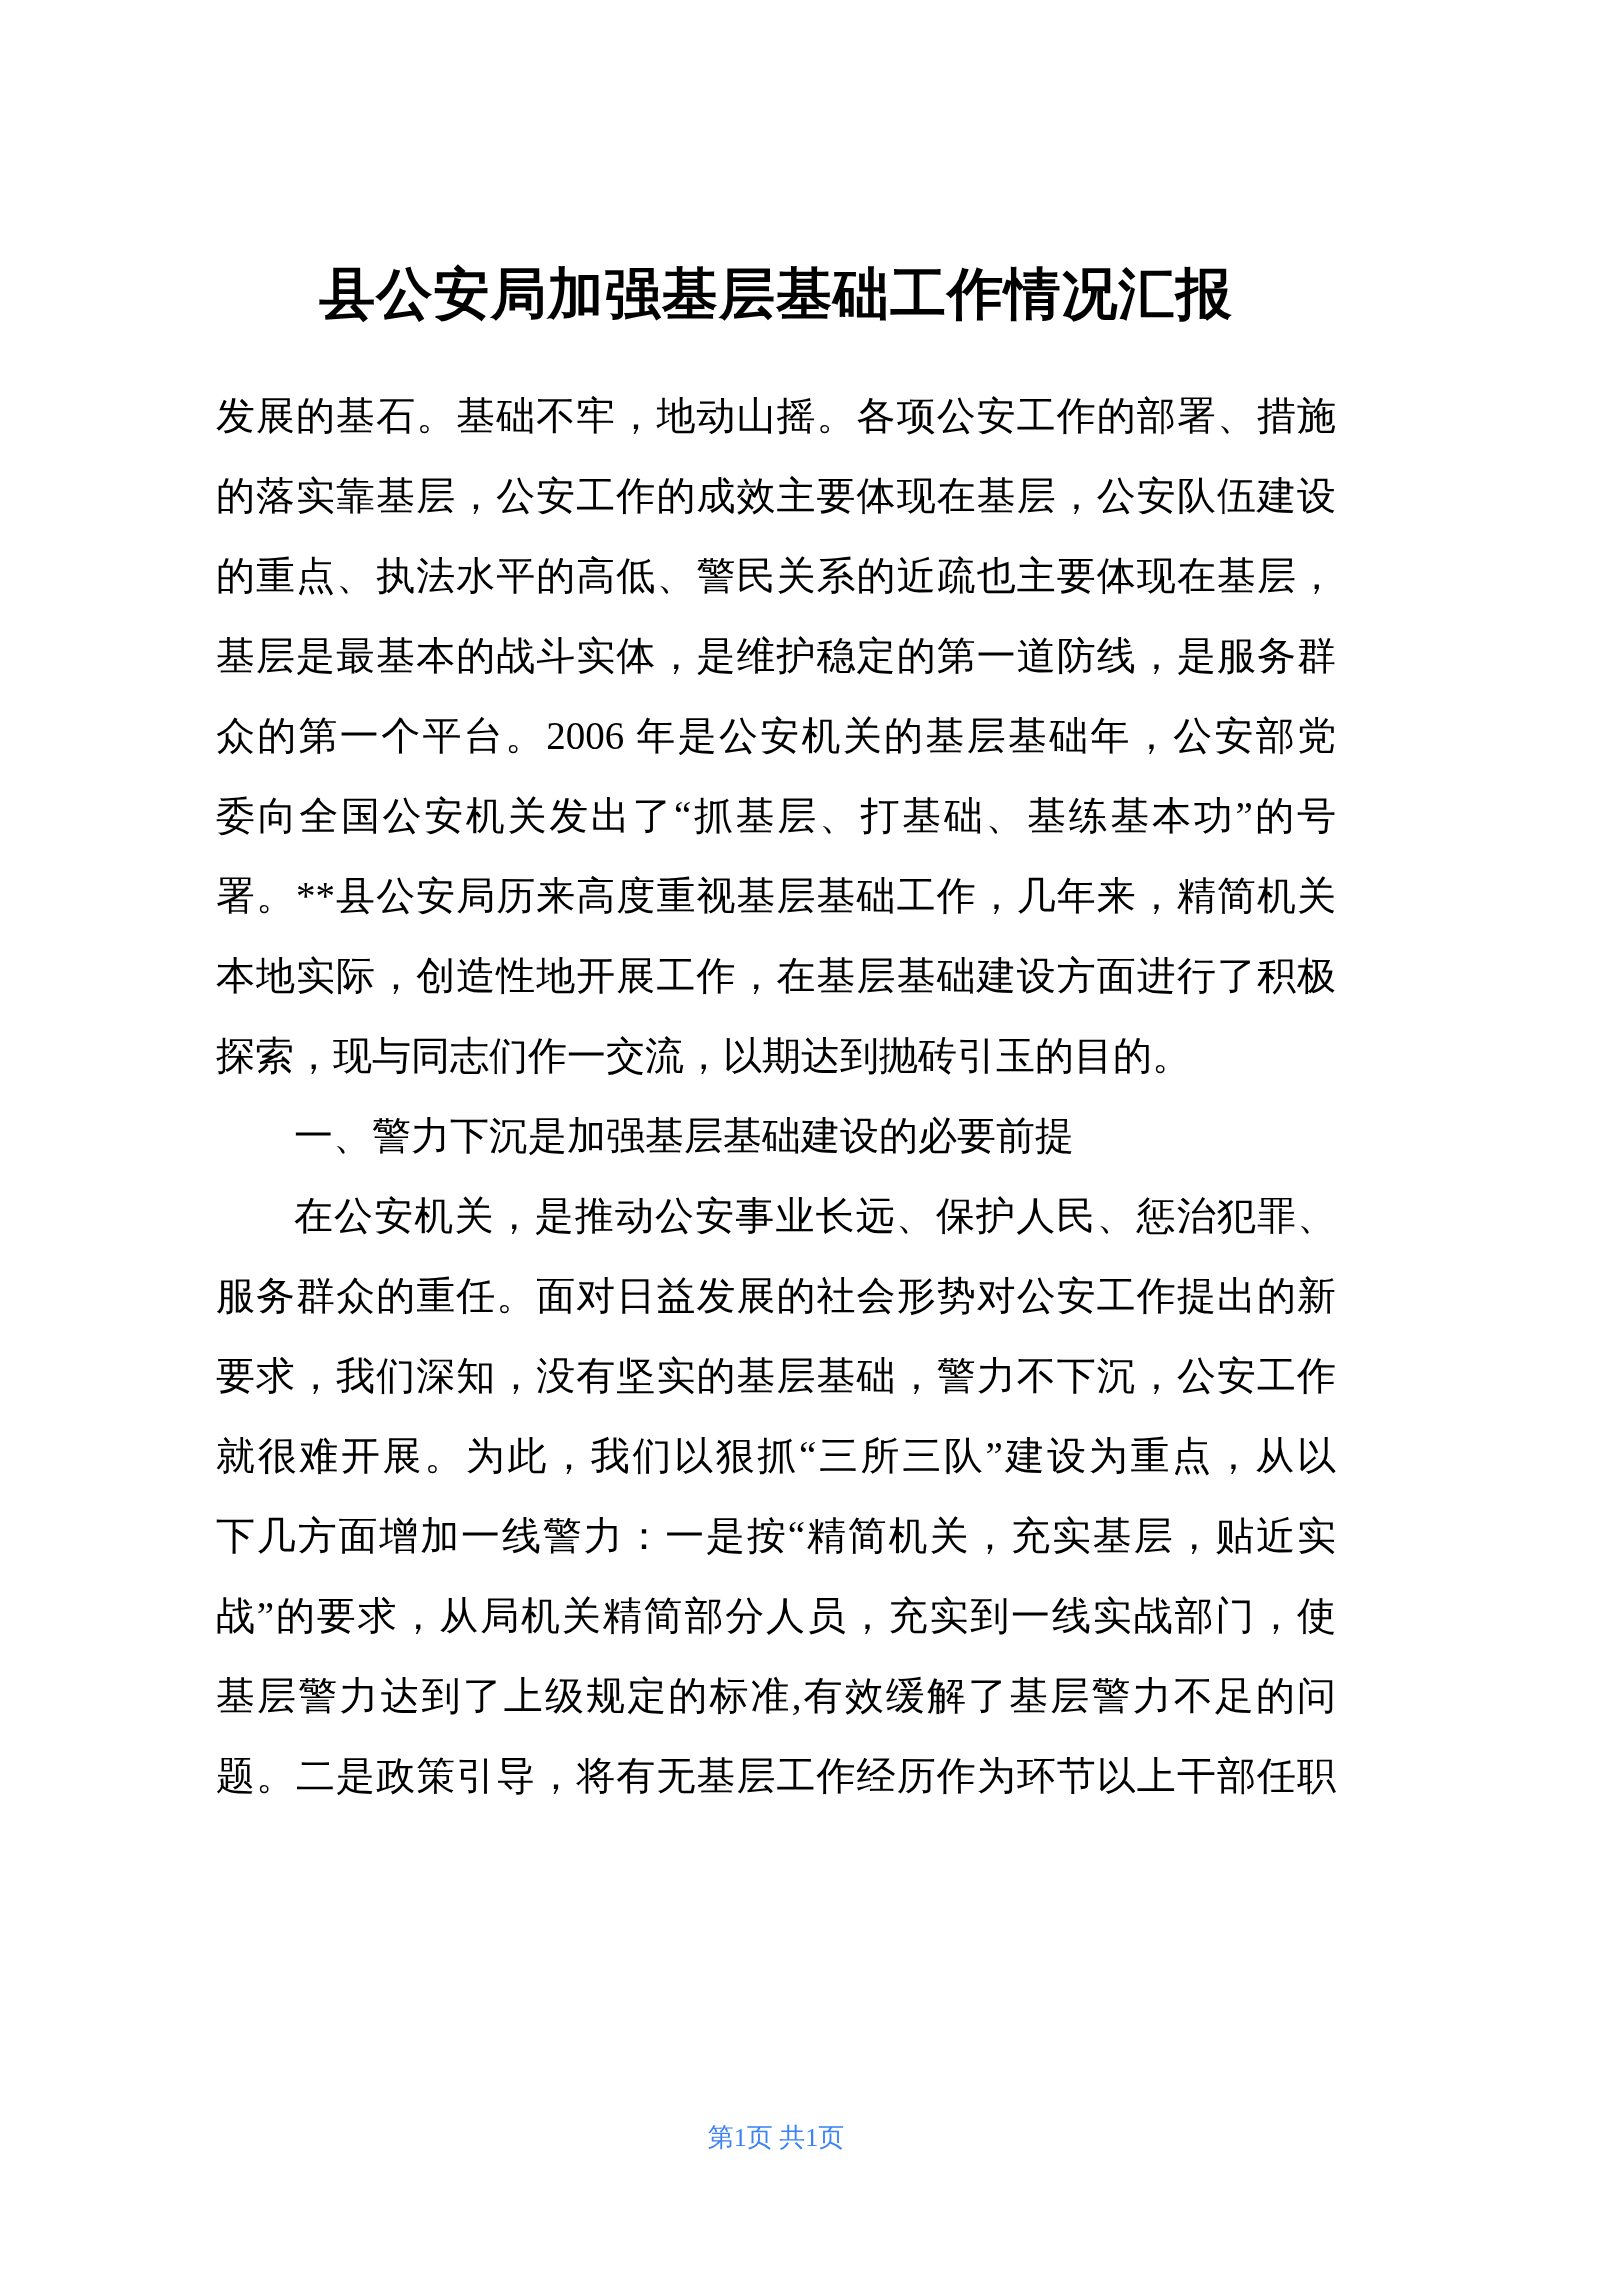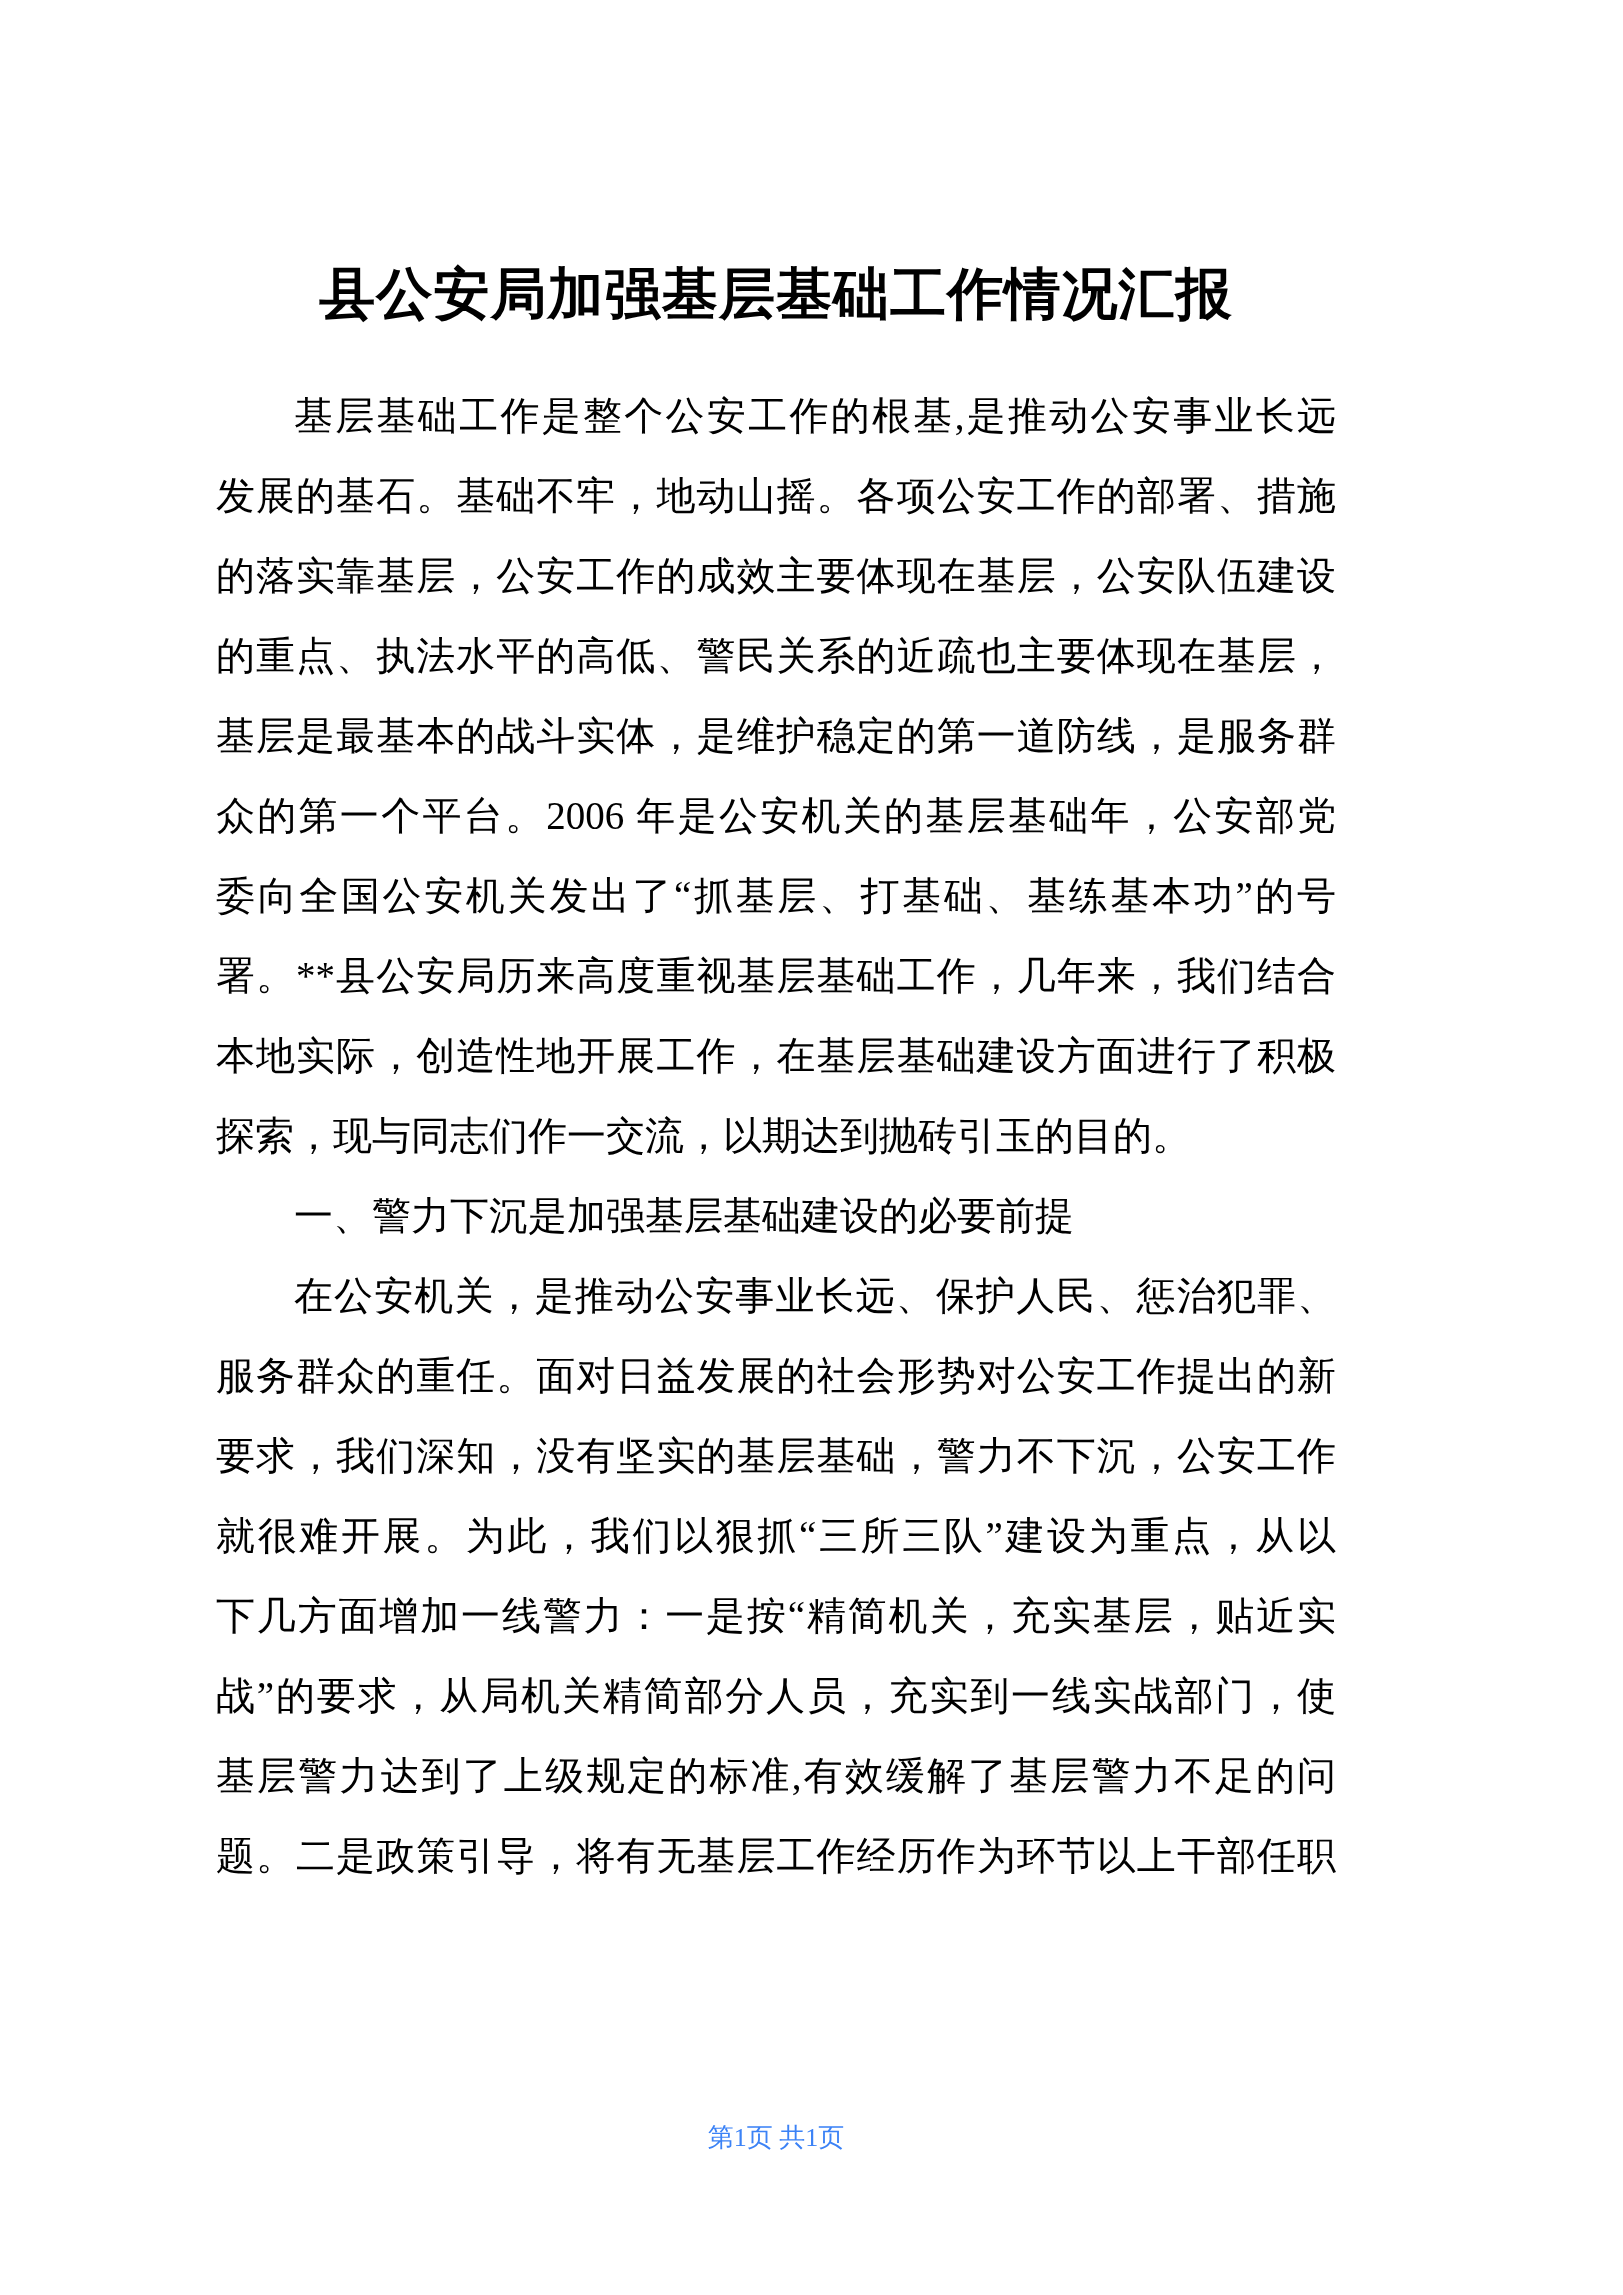--- a/index.html
+++ b/index.html
@@ -57,28 +57,27 @@
     color: #3b82f6;
   }
 </style>
 </head>
 <body>
 
 <div class="page">
   <div class="content">
     <h1 class="doc-title">县公安局加强基层基础工作情况汇报</h1>
     <div class="body-text" id="body-container">
-        <div class="line indent">基层基础工作是整个公安工作的根基,是推动公安事业长远</div>
         <div class="line">发展的基石。基础不牢，地动山摇。各项公安工作的部署、措施</div>
         <div class="line">的落实靠基层，公安工作的成效主要体现在基层，公安队伍建设</div>
         <div class="line">的重点、执法水平的高低、警民关系的近疏也主要体现在基层，</div>
         <div class="line">基层是最基本的战斗实体，是维护稳定的第一道防线，是服务群</div>
         <div class="line">众的第一个平台。2006 年是公安机关的基层基础年，公安部党</div>
         <div class="line">委向全国公安机关发出了“抓基层、打基础、基练基本功”的号</div>
-        <div class="line">署。**县公安局历来高度重视基层基础工作，几年来，我们结合</div>
+        <div class="line">署。**县公安局历来高度重视基层基础工作，几年来，精简机关</div>
         <div class="line">本地实际，创造性地开展工作，在基层基础建设方面进行了积极</div>
         <div class="line para-end">探索，现与同志们作一交流，以期达到抛砖引玉的目的。</div>
         <div class="line indent heading para-end">一、警力下沉是加强基层基础建设的必要前提</div>
         <div class="line indent">在公安机关，是推动公安事业长远、保护人民、惩治犯罪、</div>
         <div class="line">服务群众的重任。面对日益发展的社会形势对公安工作提出的新</div>
         <div class="line">要求，我们深知，没有坚实的基层基础，警力不下沉，公安工作</div>
         <div class="line">就很难开展。为此，我们以狠抓“三所三队”建设为重点，从以</div>
         <div class="line">下几方面增加一线警力：一是按“精简机关，充实基层，贴近实</div>
         <div class="line">战”的要求，从局机关精简部分人员，充实到一线实战部门，使</div>
         <div class="line">基层警力达到了上级规定的标准,有效缓解了基层警力不足的问</div>

